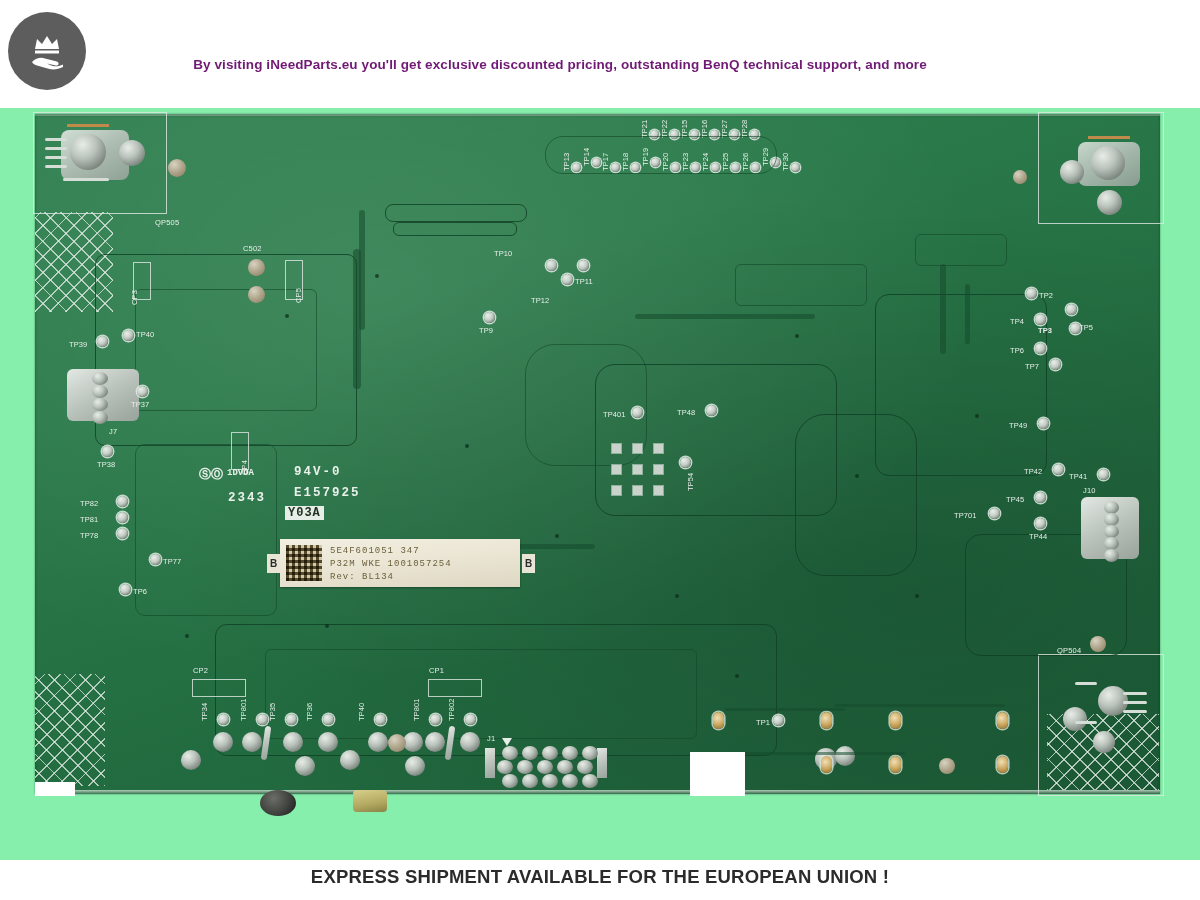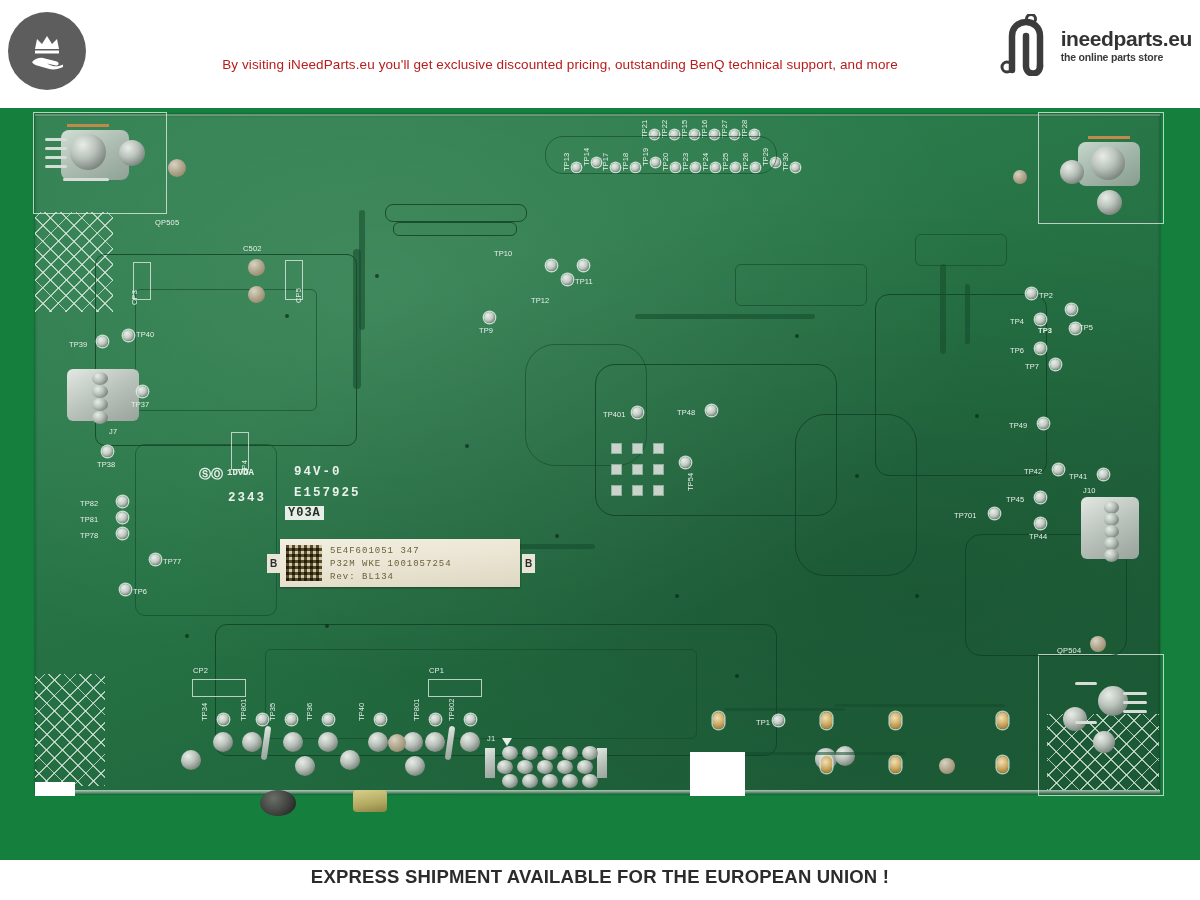--- a/index.html
+++ b/index.html
@@ -7,34 +7,34 @@
     width:1200px;height:900px;background:#ffffff;
     font-family:"Liberation Sans", sans-serif;
     overflow:hidden;position:relative;
   }
   
   #header{position:absolute;left:0;top:0;width:1200px;height:110px;background:#fff;}
   #crown-badge{position:absolute;left:8px;top:12px;width:78px;height:78px;border-radius:50%;
      background:#5d5d5d;display:flex;align-items:center;justify-content:center;}
   #crown-badge svg{display:block;}
   #promo-text{position:absolute;left:120px;top:57px;width:880px;text-align:center;
-     font-size:13.5px;font-weight:normal;color:#b91c1c;letter-spacing:.1px;
+     font-size:13.5px;font-weight:bold;color:#701a75;letter-spacing:.1px;
      font-family:"Liberation Sans", sans-serif;}
   #brand{position:absolute;right:8px;top:14px;height:62px;display:flex;align-items:center;gap:7px;}
   #brand-mark{width:56px;height:62px;}
   #brand-words{display:flex;flex-direction:column;justify-content:center;line-height:1;}
   #brand-name{font-size:21px;font-weight:bold;color:#333;letter-spacing:-.4px;}
   #brand-tag{font-size:10.5px;font-weight:bold;color:#3a3a3a;letter-spacing:-.2px;margin-top:3px;}
 
   
   #footer-text{position:absolute;left:0;top:866px;width:1200px;text-align:center;
      font-size:18.5px;font-weight:bold;color:#2b2b2b;letter-spacing:.2px;}
 
   
-  #pcb-stage{position:absolute;left:0;top:108px;width:1200px;height:752px;background:#15803d;}
+  #pcb-stage{position:absolute;left:0;top:108px;width:1200px;height:752px;background:#86efac;}
   #pcb{position:absolute;left:35px;top:6px;width:1125px;height:680px;
     background:
       radial-gradient(ellipse at 30% 25%, rgba(255,255,255,.10), rgba(0,0,0,0) 55%),
       radial-gradient(ellipse at 78% 70%, rgba(0,0,0,.16), rgba(0,0,0,0) 60%),
       linear-gradient(160deg,#2f8050 0%,#2a7a4a 30%,#226b40 65%,#1d5f39 100%);
     box-shadow:0 1px 3px rgba(0,0,0,.35) inset, 0 0 2px rgba(0,0,0,.4);
   }
   
   #notch{position:absolute;left:655px;top:638px;width:55px;height:44px;background:#fff;}
   
@@ -118,32 +118,20 @@
       <path d="M12 22 L14 12 L19 17 L24 9 L29 17 L34 12 L36 22 Z" fill="#ffffff"></path>
       <rect x="12" y="23.5" width="24" height="3" fill="#ffffff"></rect>
       <path d="M9 35 C13 31 18 30 22 31.5 L32 34 C35 34.6 36 36 35.5 37.2 C35 38.5 33.6 38.8 31.8 38.3 L24 36.4
                C26 37.6 28 38.4 30 38.9 C33.5 39.8 36.5 39.2 40 37.5 L40 40 C35 42.5 30 43 25.5 41.8
                L14 38.6 C12 38 10 37 9 35 Z" fill="#ffffff"></path>
     </svg>
   </div>
 
   <div id="promo-text">By visiting iNeedParts.eu you'll get exclusive discounted pricing, outstanding BenQ technical support, and more</div>
 
-  <div id="brand">
-    <svg id="brand-mark" viewBox="0 0 56 62">
-      <path d="M14 56 L14 22 C14 13 21 8 28 8 C35 8 42 13 42 22 L42 52" fill="none" stroke="#3c3c3c" stroke-width="6.5" stroke-linecap="round"></path>
-      <path d="M42 52 C42 57 38.5 59.5 35 59.5 C31.5 59.5 28 57 28 52 L28 22" fill="none" stroke="#3c3c3c" stroke-width="6.5" stroke-linecap="round"></path>
-      <circle cx="9" cy="53" r="5" fill="none" stroke="#3c3c3c" stroke-width="3"></circle>
-      <circle cx="33" cy="5" r="4.5" fill="none" stroke="#3c3c3c" stroke-width="3"></circle>
-    </svg>
-    <div id="brand-words">
-      <div id="brand-name">ineedparts.eu</div>
-      <div id="brand-tag">the online parts store</div>
-    </div>
-  </div>
 </div>
 
 <div id="pcb-stage">
  <div id="pcb">
 
   <div class="edge" id="edge-top"></div>
   <div class="edge" id="edge-bottom"></div>
 
   <div class="hatch" style="left:0px;top:98px;width:78px;height:100px;"></div>
   <div class="hatch" style="left:0px;top:560px;width:70px;height:112px;"></div>

